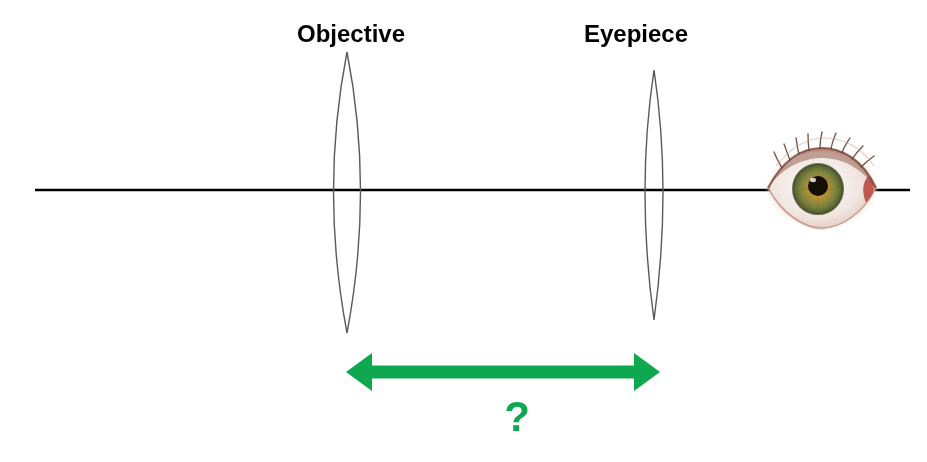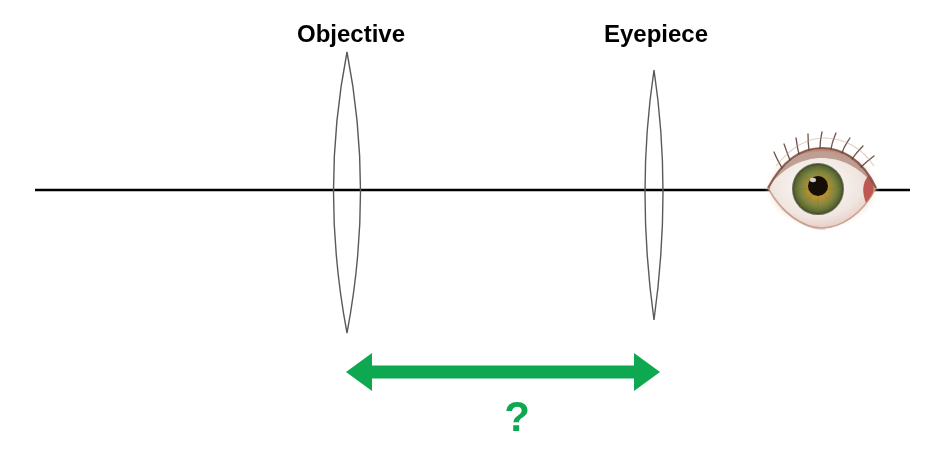--- a/index.html
+++ b/index.html
@@ -23,21 +23,21 @@
     font-family: "Liberation Sans", sans-serif;
     font-weight: bold;
     font-size: 24px;
     line-height: 1;
     color: #000000;
     white-space: nowrap;
     text-align: center;
     transform: translateX(-50%);
   }
   #objective-label { left: 351px; top: 22px; }
-  #eyepiece-label  { left: 656px; top: 22px; }
+  #eyepiece-label  { left: 636px; top: 22px; }
   .svg-layer {
     position: absolute;
     left: 0;
     top: 0;
     width: 927px;
     height: 462px;
   }
   #question-mark {
     position: absolute;
     left: 517px;

